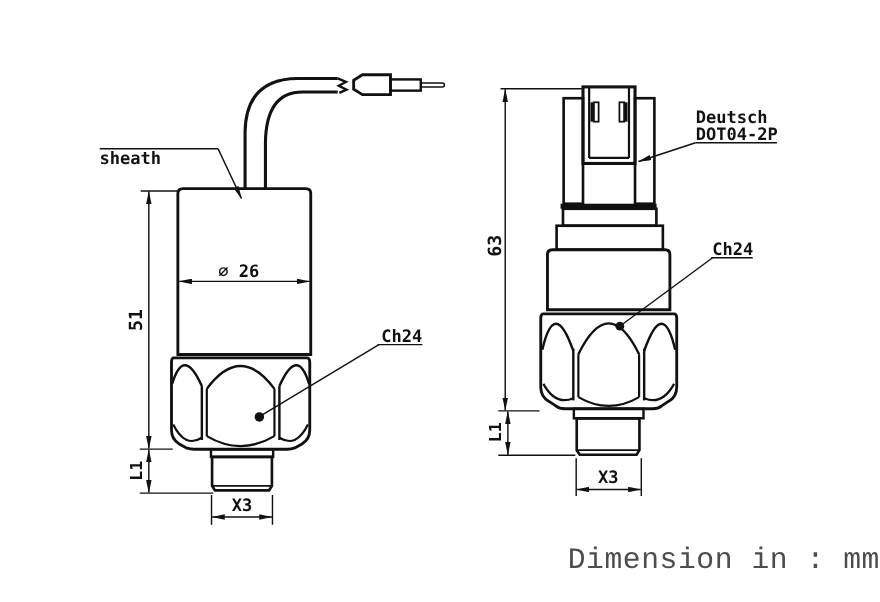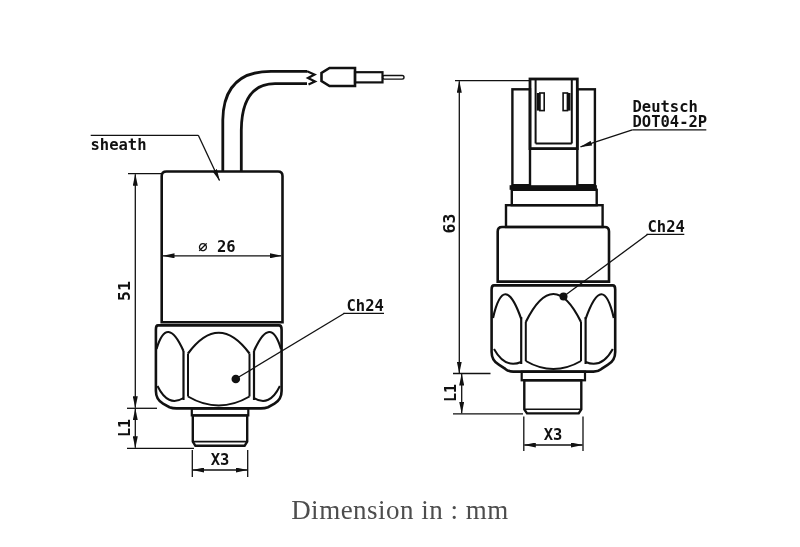--- a/index.html
+++ b/index.html
@@ -7,23 +7,23 @@
          font-family:"Liberation Sans",sans-serif;}
   svg{position:absolute;left:0;top:0;}
   .ln{stroke:#111111;fill:none;}
   .w26{stroke-width:2.6;} .w24{stroke-width:2.4;} .w22{stroke-width:2.2;}
   .w20{stroke-width:2;}   .w16{stroke-width:1.6;} .w13{stroke-width:1.3;}
   .w36{stroke-width:3.6;}
   .fl{fill:#111111;stroke:none;}
   .cadtxt{fill:#111111;font-family:"DejaVu Sans Mono",monospace;font-size:15.5px;font-weight:600;}
   .cadtxt.big{font-size:16.5px;}
   .cadtxt.small{font-size:15px;}
-  .caption{position:absolute;left:0;top:495px;width:800px;text-align:center;
+  .caption{position:absolute;left:0;top:495px;width:800px;text-align:right;
            color:#4d4d4d;font-size:27px;font-weight:400;letter-spacing:0.5px;
-           font-family:Liberation Serif, serif;}
+           font-family:Liberation Mono, monospace;}
 </style>
 </head>
 <body>
 
 <div class="stage">
 <svg width="800" height="547" viewBox="0 0 800 547">
   <defs>
     <marker id="arr" viewBox="0 0 12 5" refX="11.5" refY="2.5" markerWidth="12" markerHeight="5" markerUnits="userSpaceOnUse" orient="auto-start-reverse">
       <path d="M0,0 L12,2.5 L0,5 Z" fill="#111111"></path>
     </marker>

